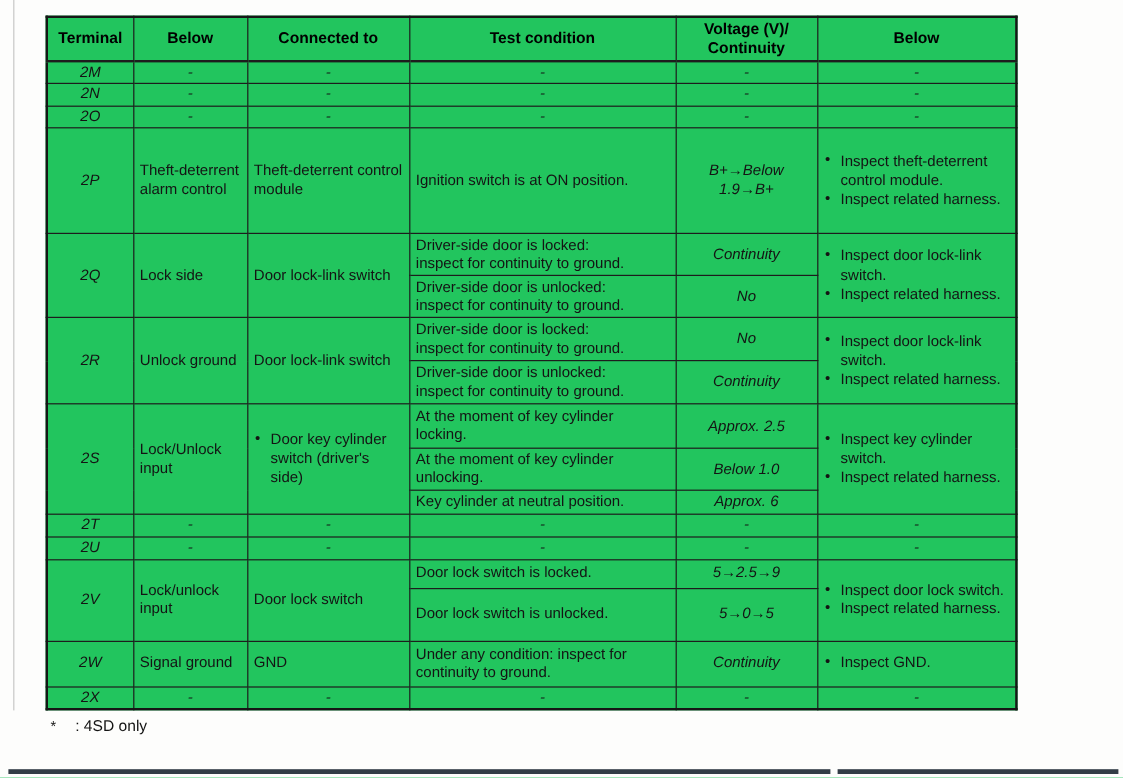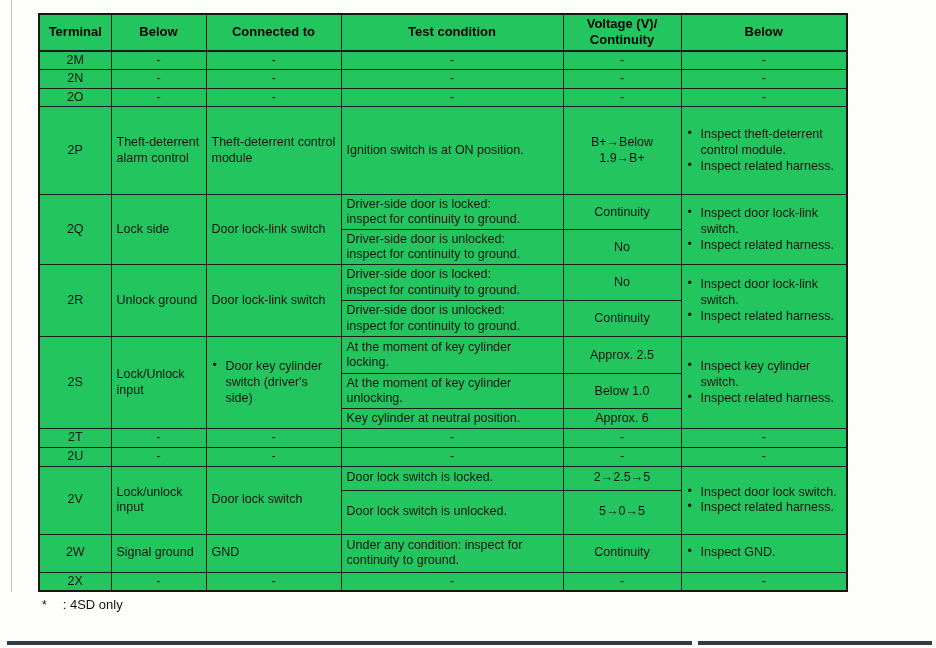--- a/index.html
+++ b/index.html
@@ -28,21 +28,21 @@
     font-size:12.5px;
     line-height:1.25;
     vertical-align:middle;
     color:#141414;
     overflow:hidden;
   }
   .spec th{
     font-weight:bold;font-size:13px;text-align:center;
     border-bottom-width:2px;color:#000;
   }
-  .c{text-align:center;}
+  .c{text-align:center;font-style:italic;}
   .tl{text-align:left;}
   .pre{white-space:pre-line;}
   tr.hdr{height:34px;}
   tr.r18{height:18px;}
   tr.rp{height:88px;}
   tr.r35{height:35px;}
   tr.r36{height:36px;}
   tr.rs1{height:37px;}
   tr.rs2{height:35px;}
   tr.rs3{height:20px;}
@@ -223,21 +223,21 @@
         <td class="c">-</td>
         <td class="c">-</td>
         <td class="c">-</td>
       </tr>
 
       <tr class="rv1">
         <td class="c" rowspan="2">2V</td>
         <td class="tl" rowspan="2">Lock/unlock input</td>
         <td class="tl" rowspan="2">Door lock switch</td>
         <td class="tl">Door lock switch is locked.</td>
-        <td class="c">2→2.5→5</td>
+        <td class="c">5→2.5→9</td>
         <td class="tl" rowspan="2">
           <ul class="bullets">
             <li>Inspect door lock switch.</li>
             <li>Inspect related harness.</li>
           </ul>
         </td>
       </tr>
       <tr class="rv2">
         <td class="tl">Door lock switch is unlocked.</td>
         <td class="c">5→0→5</td>

